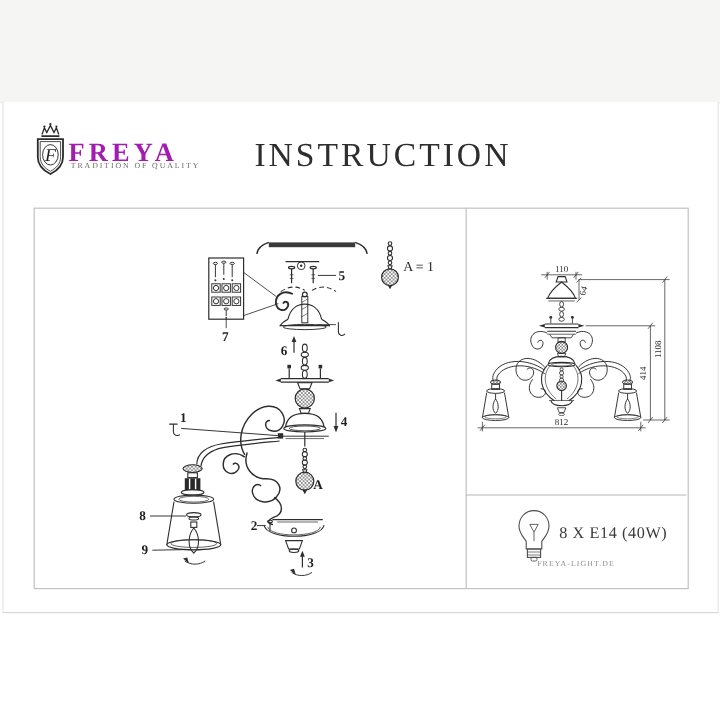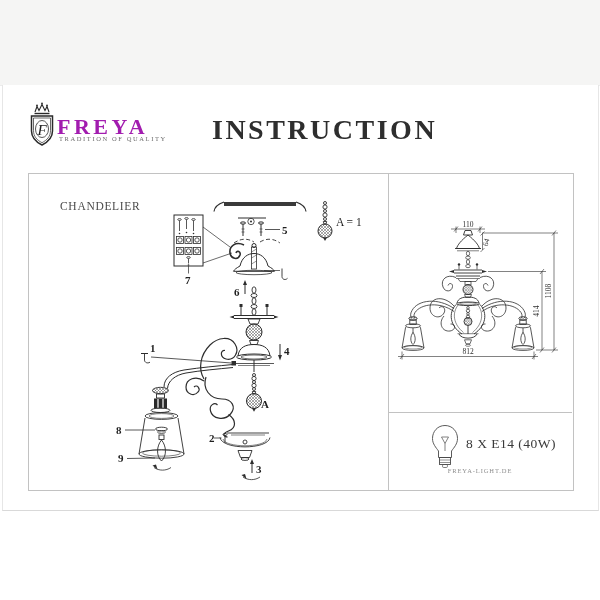--- a/index.html
+++ b/index.html
@@ -6,21 +6,21 @@
   body{width:600px;height:600px;position:relative;background:#ffffff;
        font-family:"Liberation Serif", serif;color:#2d2d2d;overflow:hidden;}
   .abs{position:absolute;}
   
   #top-band{left:0;top:0;width:600px;height:85px;background:#f5f5f4;border-bottom:1px solid #ececec;}
   #page{left:2px;top:85px;width:595px;height:425px;background:#fff;
         border-left:1px solid #e6e6e6;border-right:1px solid #e6e6e6;border-bottom:1px solid #d9d9d9;}
   
   #brand-name{left:57px;top:114px;font-size:22px;font-weight:bold;letter-spacing:3.5px;color:#a21caf;}
   #brand-tagline{left:59px;top:135px;font-size:6.5px;letter-spacing:1.6px;color:#6d6d6d;}
-  #page-title{left:212px;top:114px;font-size:28px;letter-spacing:2.5px;color:#2e2e2e;font-weight:bold;}
+  #page-title{left:212px;top:114px;font-size:28px;letter-spacing:2.5px;color:#2e2e2e;}
   
   #main-box{left:28px;top:173px;width:544px;height:316px;border:1px solid #c2c2c2;background:#fff;}
   #divider-v{left:388px;top:173px;width:1px;height:317px;background:#c2c2c2;}
   #divider-h{left:388px;top:412px;width:184px;height:1px;background:#c2c2c2;}
   
   #model-block{left:60px;top:198px;font-size:12.5px;color:#333;line-height:13px;}
   #model-block .lbl{font-weight:bold;color:#1c1c1c;}
   #model-line2{letter-spacing:.7px;color:#4a4a4a;font-size:11.5px;margin-top:2px;}
   
   #bulb-spec{left:466px;top:436px;font-size:13.5px;letter-spacing:.5px;color:#3a3a3a;}
@@ -50,21 +50,20 @@
 </svg>
 <div class="abs" id="brand-name">FREYA</div>
 <div class="abs" id="brand-tagline">TRADITION OF QUALITY</div>
 <div class="abs" id="page-title">INSTRUCTION</div>
 
 <div class="abs" id="main-box"></div>
 <div class="abs" id="divider-v"></div>
 <div class="abs" id="divider-h"></div>
 
 <div class="abs" id="model-block">
-  <div id="model-line2">CHANDELIER</div>
 </div>
 
 <svg class="abs" style="left:28px;top:173px" width="360" height="316" viewBox="0 0 360 316">
   <defs>
     <pattern id="xh" width="3" height="3" patternUnits="userSpaceOnUse">
       <path d="M0 3 L3 0 M0 0 L3 3" stroke="#555" stroke-width="0.5"></path>
     </pattern>
   </defs>
   <g stroke="#2d2d2d" fill="none" stroke-width="1">
 

